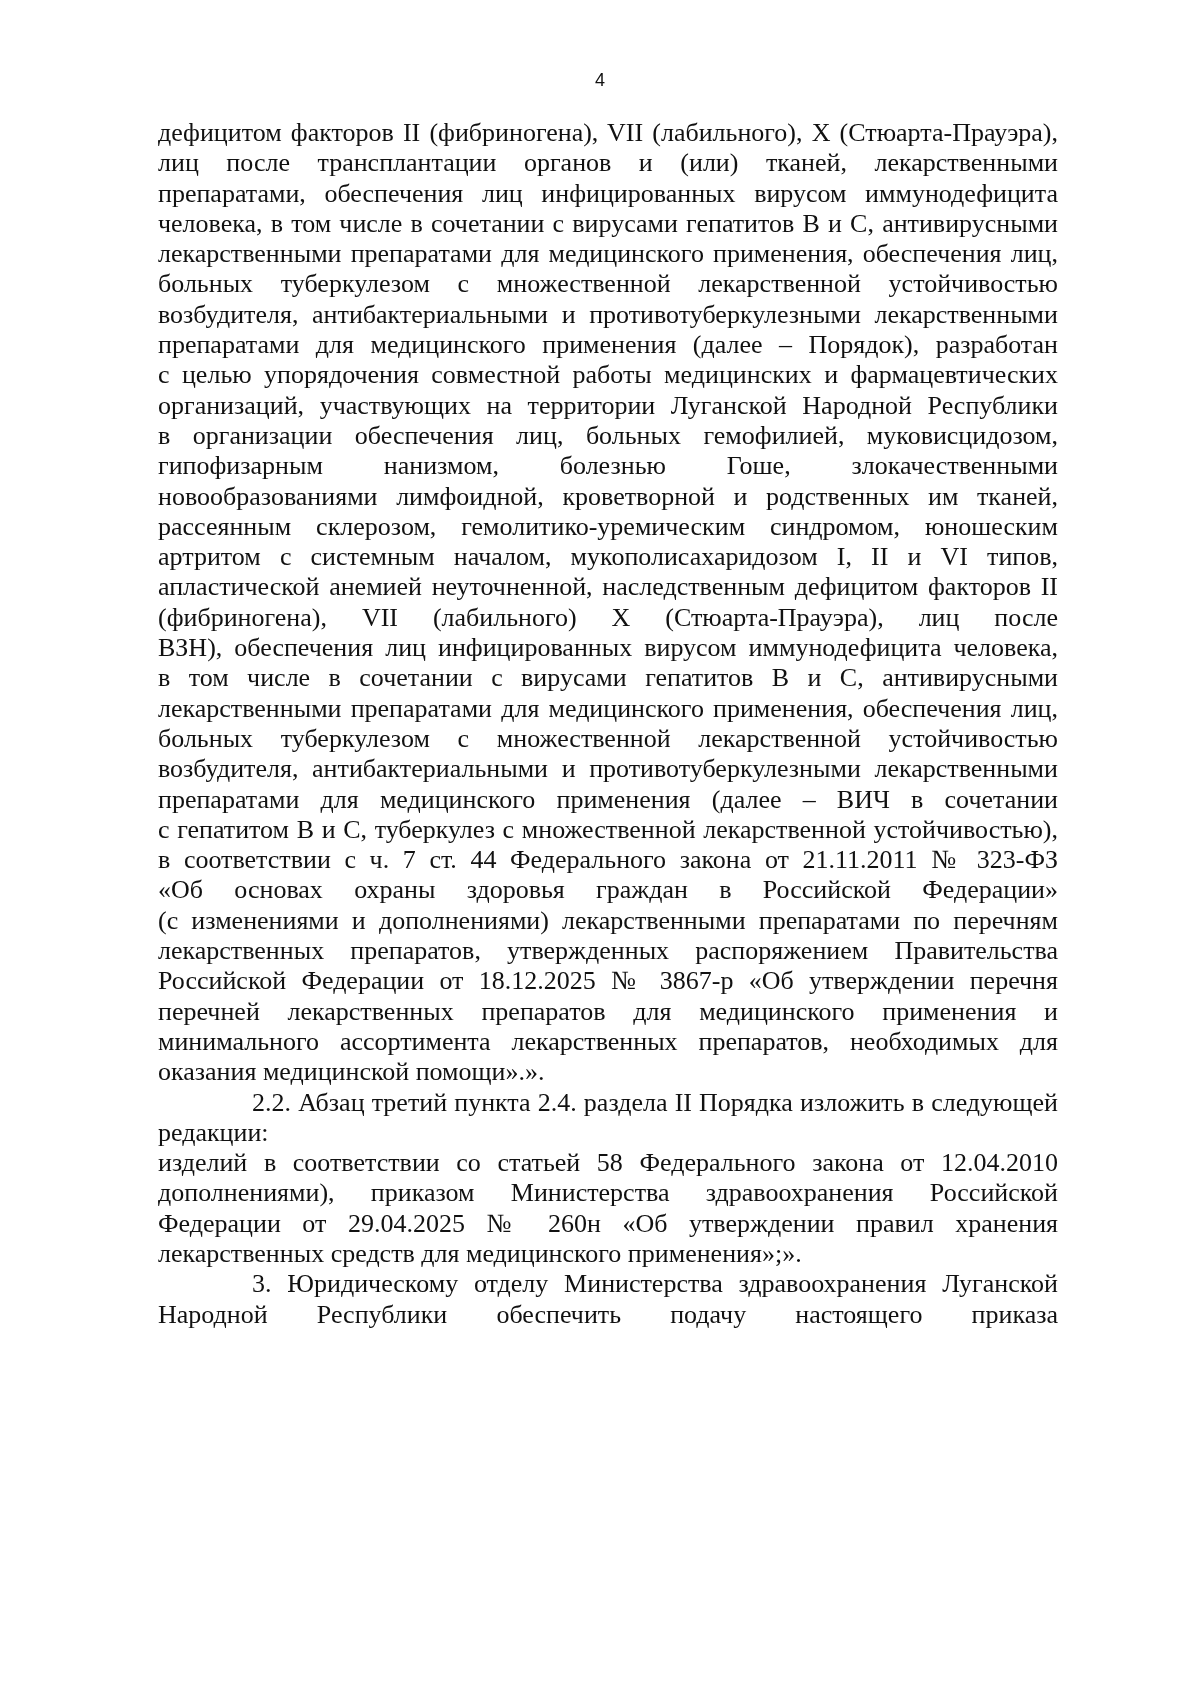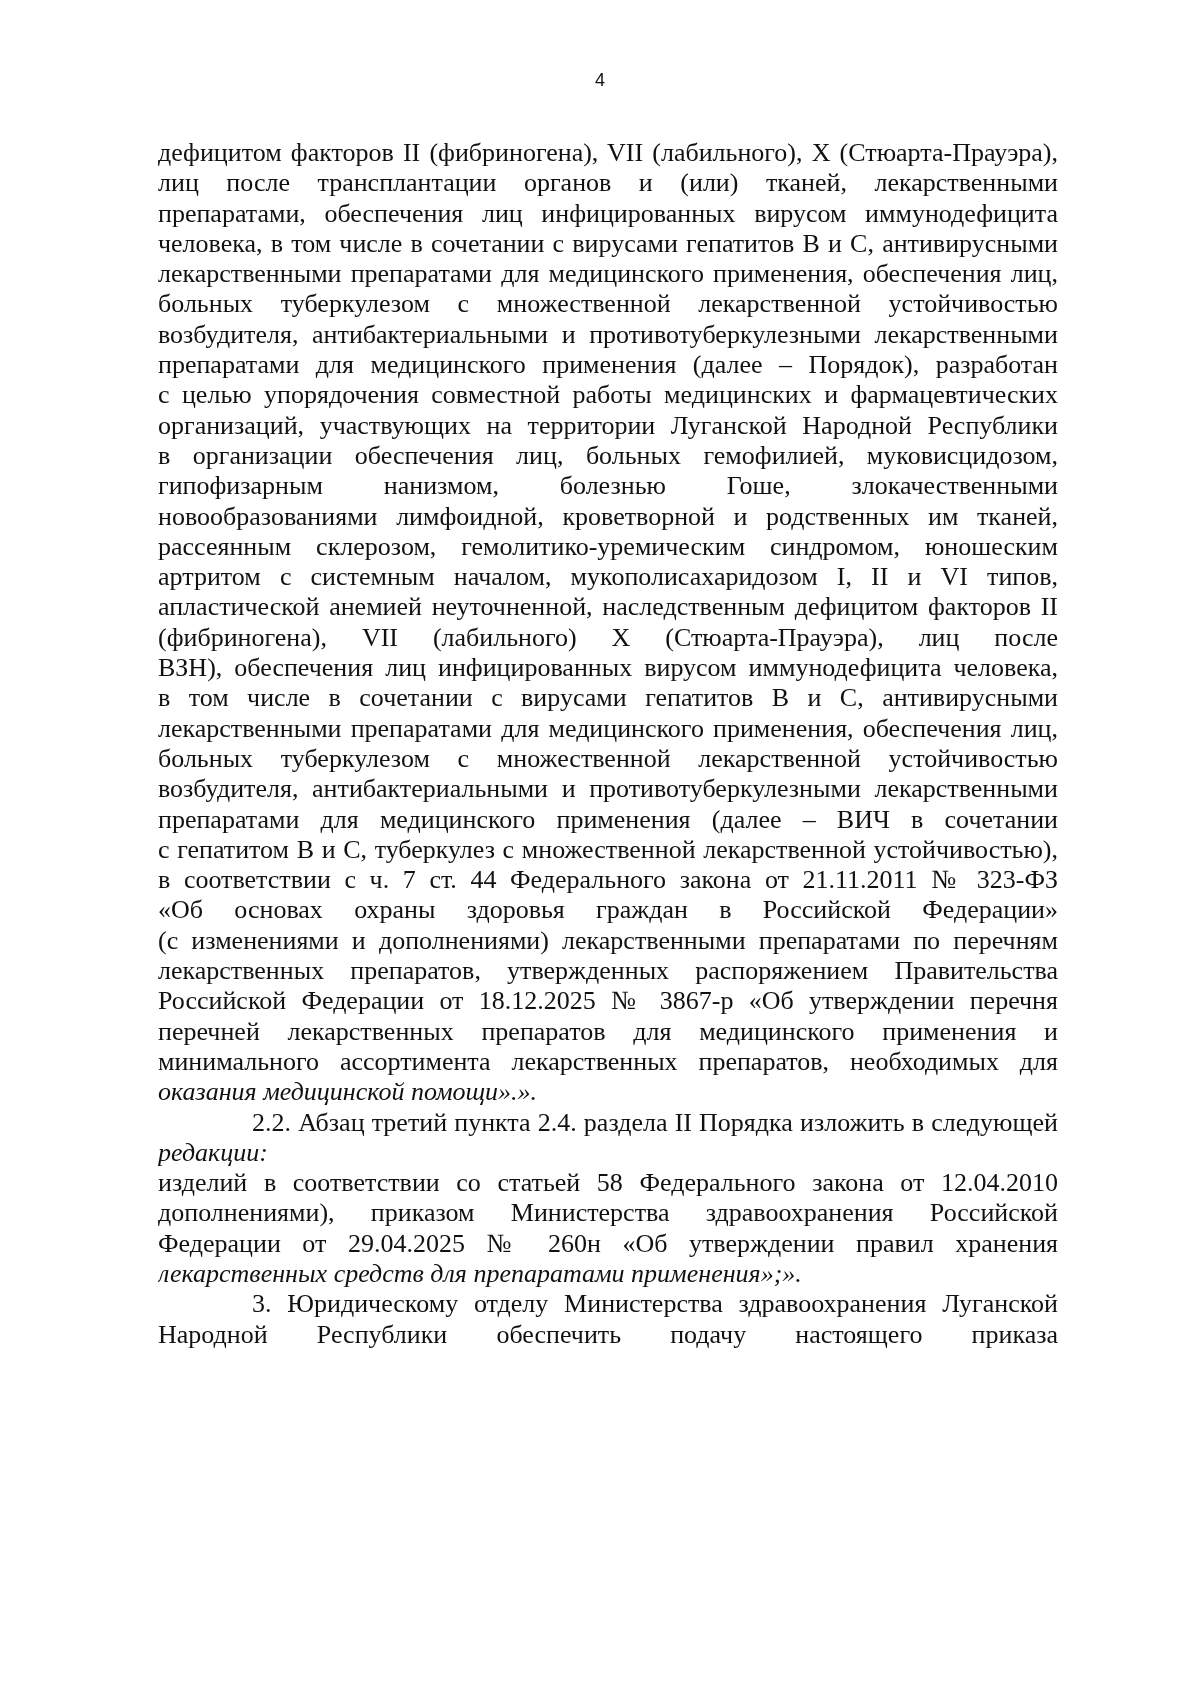--- a/index.html
+++ b/index.html
@@ -1,23 +1,23 @@
 <!DOCTYPE html>
 <html><head>
 <meta charset="utf-8">
 <style>
   html, body { margin:0; padding:0; background:#ffffff; }
   body { width:1200px; height:1697px; position:relative; overflow:hidden; }
   .page-num { position:absolute; top:70px; left:0; width:1200px; text-align:center;
     font-family:"Liberation Sans", sans-serif; font-size:18px; color:#111; }
   .body { position:absolute; top:118px; left:158px; width:900px;
-    font-family:"Liberation Serif", serif; font-size:26px; color:#111;margin-top:20px; }
+    font-family:"Liberation Serif", serif; font-size:26px; color:#111; }
   .line { height:30.3px; line-height:30.3px; white-space:nowrap; text-align:justify;
     text-align-last:justify; overflow:hidden; }
-  .line.last { text-align-last:left;font-style:italic; }
+  .line.last { text-align-last:left; }
   .line.indent { padding-left:94px; }
 </style>
 </head>
 <body>
 
 <div class="page-num">4</div>
 <div class="body" id="doc-body">
     <div class="line">дефицитом факторов II (фибриногена), VII (лабильного), X (Стюарта-Прауэра),</div>
     <div class="line">лиц после трансплантации органов и (или) тканей, лекарственными</div>
     <div class="line">препаратами, обеспечения лиц инфицированных вирусом иммунодефицита</div>
@@ -48,16 +48,16 @@
     <div class="line">лекарственных препаратов, утвержденных распоряжением Правительства</div>
     <div class="line">Российской Федерации от 18.12.2025 № 3867-р «Об утверждении перечня</div>
     <div class="line">перечней лекарственных препаратов для медицинского применения и</div>
     <div class="line">минимального ассортимента лекарственных препаратов, необходимых для</div>
     <div class="line last">оказания медицинской помощи».».</div>
     <div class="line indent">2.2. Абзац третий пункта 2.4. раздела II Порядка изложить в следующей</div>
     <div class="line last">редакции:</div>
     <div class="line">изделий в соответствии со статьей 58 Федерального закона от 12.04.2010</div>
     <div class="line">дополнениями), приказом Министерства здравоохранения Российской</div>
     <div class="line">Федерации от 29.04.2025 № 260н «Об утверждении правил хранения</div>
-    <div class="line last">лекарственных средств для препаратами применения»;».</div>
+    <div class="line last">лекарственных средств для медицинского применения»;».</div>
     <div class="line indent">3. Юридическому отделу Министерства здравоохранения Луганской</div>
     <div class="line">Народной Республики обеспечить подачу настоящего приказа</div>
   </div>
 
 </body></html>

